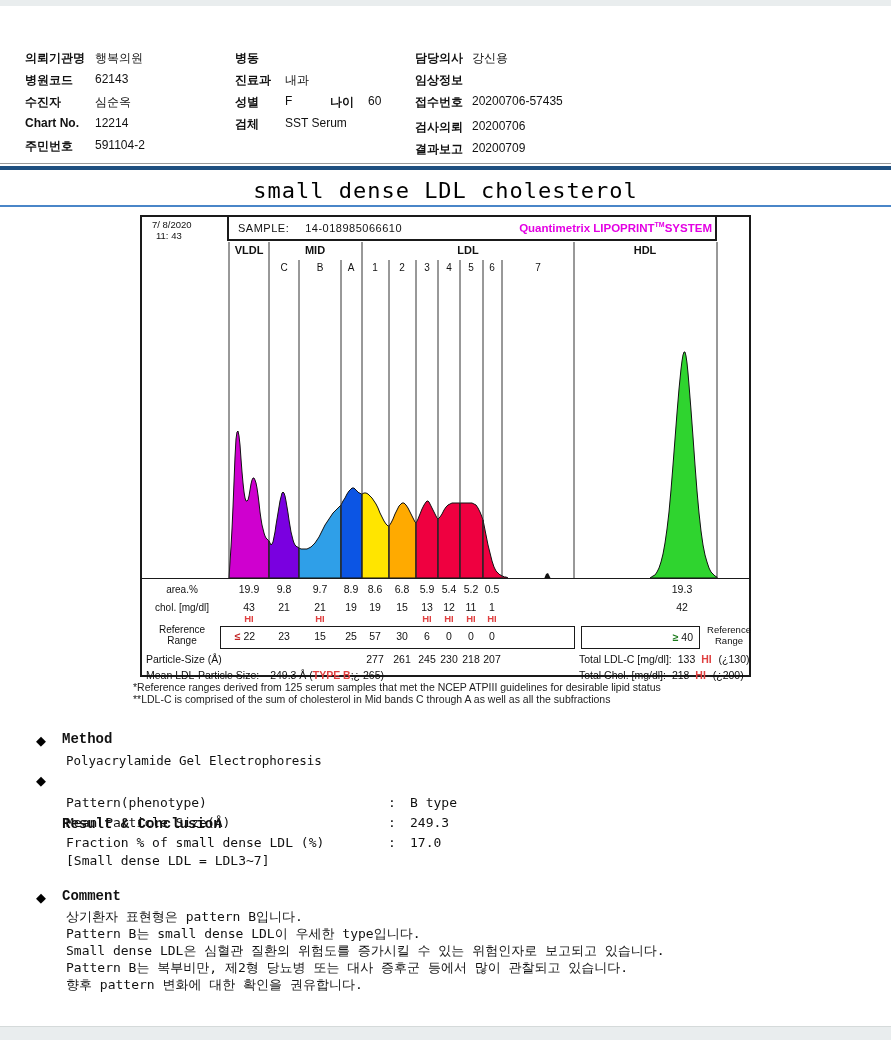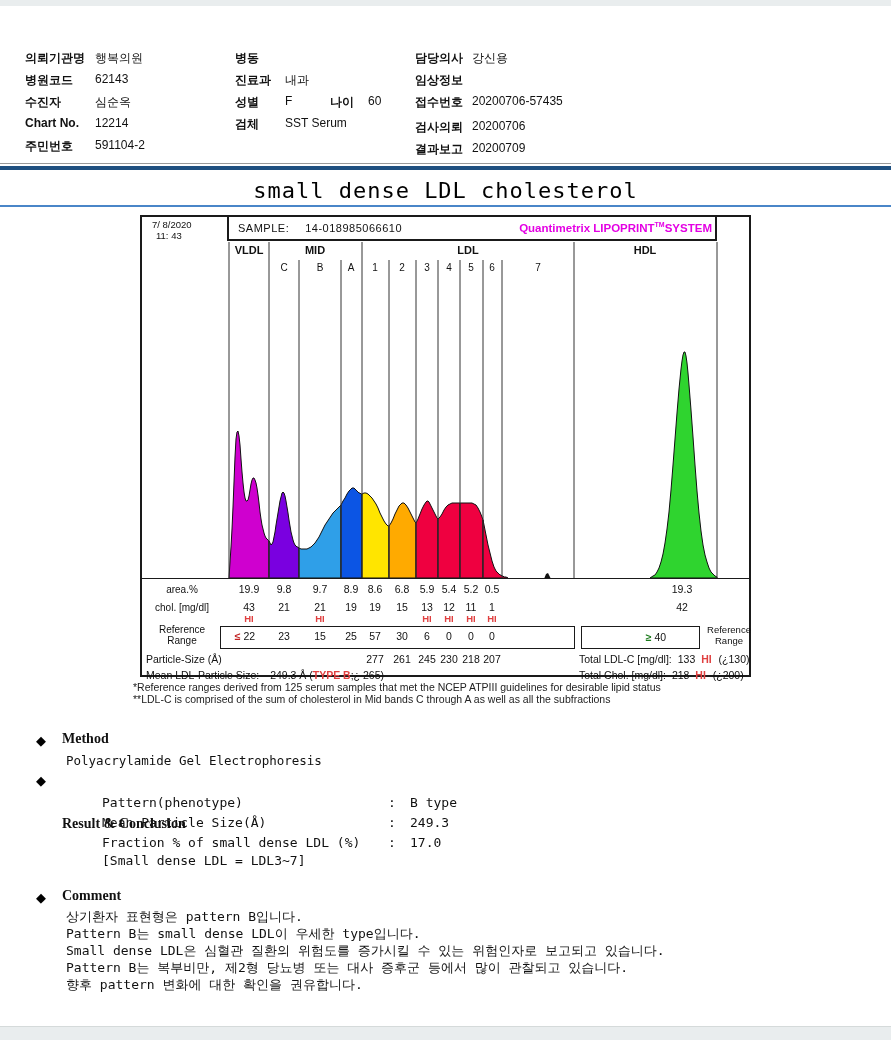--- a/index.html
+++ b/index.html
@@ -28,23 +28,23 @@
   .cnum{position:absolute;font-size:10.5px;width:40px;text-align:center;white-space:nowrap;}
   .cflag{position:absolute;font-size:9.5px;font-weight:bold;color:var(--red,#e04040);width:40px;text-align:center;}
   .rowlab{position:absolute;font-size:10px;text-align:center;line-height:11px;}
   .refbox{position:absolute;top:409px;height:23px;border:1.5px solid #1a1a1a;box-sizing:border-box;}
   .lefttext{position:absolute;font-size:10.5px;white-space:nowrap;}
   .totrow{position:absolute;font-size:10.5px;white-space:nowrap;}
   .red{color:var(--red,#e04040);}
   .footnote{position:absolute;left:133px;font-size:10.5px;color:#222;white-space:nowrap;}
   
   .diamond{position:absolute;left:36px;font-size:13px;color:#000;}
-  .msec-h{position:absolute;left:62px;font-family:Liberation Serif, serif;font-weight:bold;font-size:14px;}
+  .msec-h{position:absolute;left:62px;font-family:Liberation Mono, monospace;font-weight:bold;font-size:14px;}
   .msec-b{position:absolute;left:66px;font-family:"DejaVu Sans Mono",monospace;font-size:12.5px;}
-  .r-label{position:absolute;left:66px;font-family:"DejaVu Sans Mono",monospace;font-size:13px;white-space:nowrap;margin-left:36px;}
+  .r-label{position:absolute;left:66px;font-family:"DejaVu Sans Mono",monospace;font-size:13px;white-space:nowrap;}
   .r-colon{position:absolute;left:388px;font-family:"DejaVu Sans Mono",monospace;font-size:13px;}
   .r-value{position:absolute;left:410px;font-family:"DejaVu Sans Mono",monospace;font-size:13px;white-space:nowrap;}
   .cm-line{font-family:"DejaVu Sans Mono",monospace;font-size:13px;line-height:17px;white-space:nowrap;color:#111;}
 </style>
 </head>
 <body>
 
 <div class="page" style="--teal: #0d7f7f; --navy: #1f5080; --uline: #4a86c8; --magenta: #e400e4; --red: #e04040; --refgreen: #1a7a1a;">
 
   <div class="strip" style="top:0;height:6px;"></div>
@@ -197,21 +197,21 @@
       </div>
 
     <div class="rowlab" style="left:0;top:367px;width:80px;">area.%</div>
     <div class="rowlab" style="left:0;top:385px;width:80px;">chol. [mg/dl]</div>
 
     <div class="rowlab" style="left:0;top:407px;width:80px;">
       <span>Reference</span><br>
       <span>Range</span>
     </div>
     <div class="refbox" style="left:78px;width:355px;"></div>
-    <div class="refbox" style="left:439px;width:119px;text-align:center;padding-left:37px;">
+    <div class="refbox" style="left:439px;width:119px;text-align:right;padding-left:37px;">
       <span style="font-size:10.5px;line-height:20px;padding-right:6px;display:inline-block;"><span style="color:var(--refgreen,#1a7a1a);font-weight:bold;">≥</span> <span>40</span></span>
     </div>
     <div class="rowlab" style="left:565px;top:407px;width:44px;font-size:9.5px;">
       <span>Reference</span><br>
       <span>Range</span>
     </div>
 
     <div class="lefttext" style="left:4px;top:436px;">Particle-Size (Å)</div>
     <div class="totrow" style="left:437px;top:436px;">
       <span>Total LDL-C [mg/dl]:</span>

